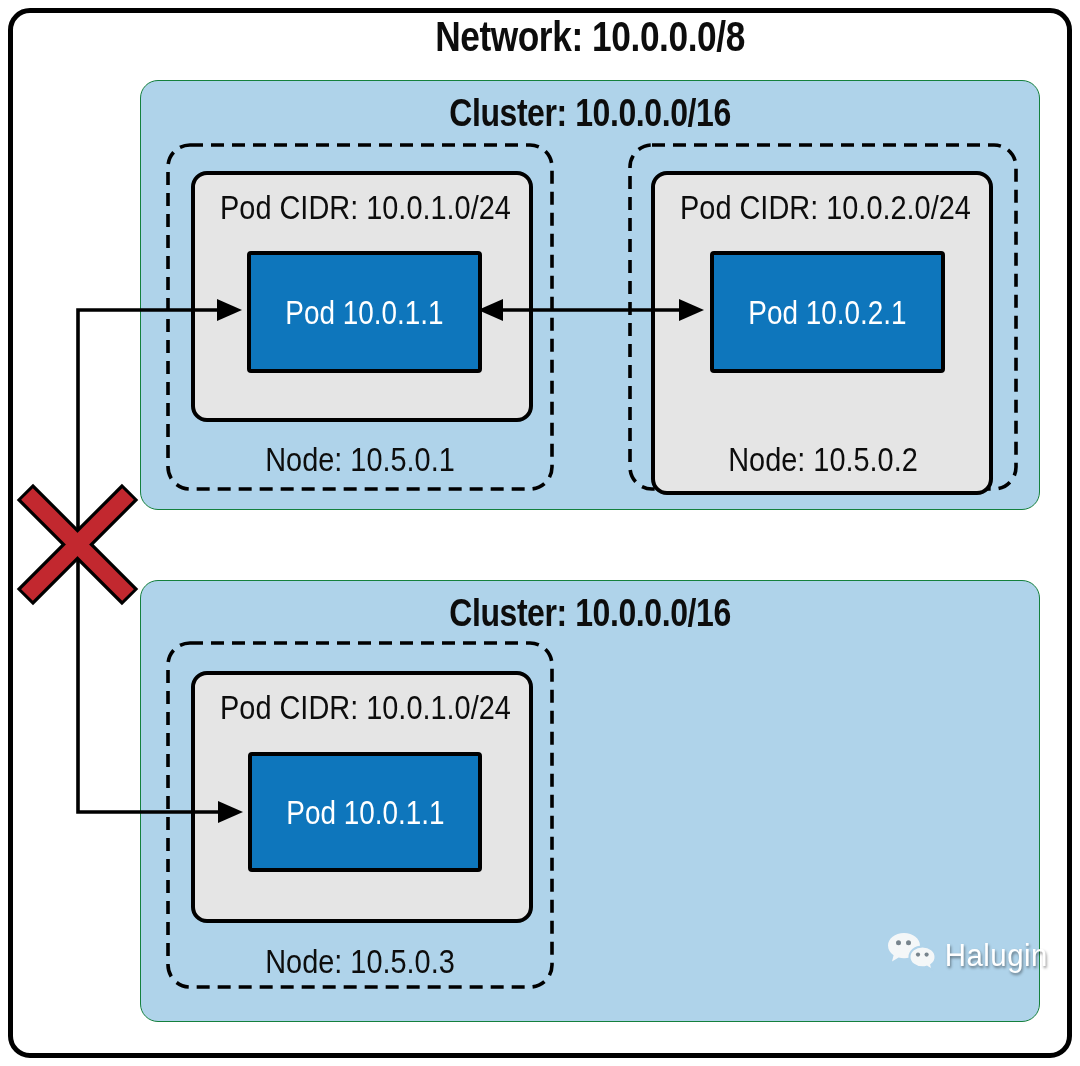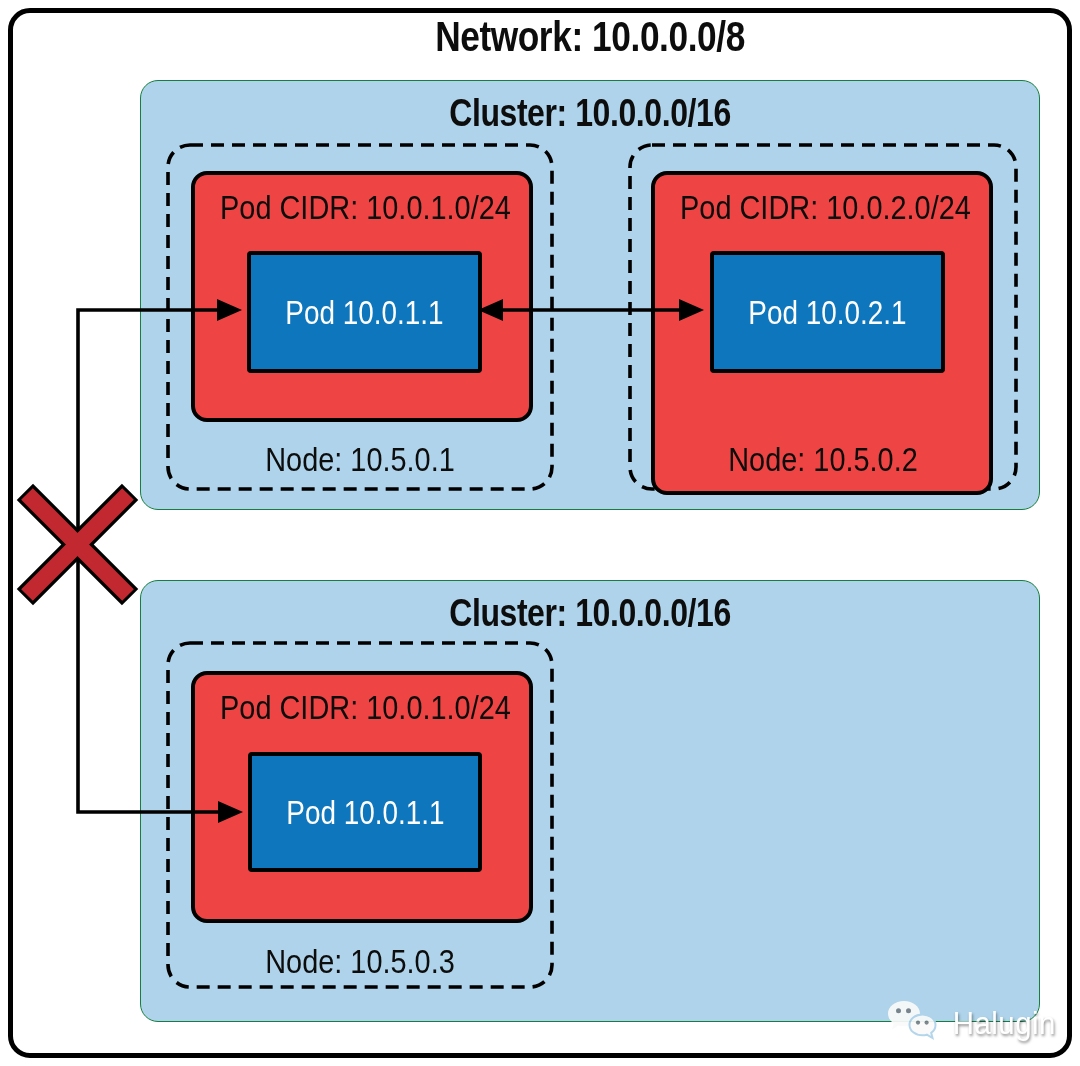--- a/index.html
+++ b/index.html
@@ -28,21 +28,21 @@
   .cluster-bottom{top:580px;height:442px;}
   .cluster-title{
     position:absolute;left:0;top:10px;width:100%;
     text-align:center;font-weight:700;font-size:39px;line-height:44px;
     transform:scaleX(0.82);letter-spacing:-0.5px;white-space:nowrap;
   }
   .node{position:absolute;box-sizing:border-box;}
   .dash-svg{position:absolute;left:0;top:0;overflow:visible;}
   .dash-svg rect{fill:none;stroke:#000;stroke-width:3.6;stroke-dasharray:13 8;}
   .cidr-box{
-    position:absolute;background:#ef4444;border:4px solid #000;border-radius:16px;box-sizing:border-box;
+    position:absolute;background:#e5e5e5;border:4px solid #000;border-radius:16px;box-sizing:border-box;
   }
   .cidr-label{
     position:absolute;left:0;top:12px;width:100%;
     text-align:center;font-size:34px;line-height:40px;
     transform:scaleX(0.85);white-space:nowrap;
   }
   .pod{
     position:absolute;background:#0E76BC;border:4px solid #000;border-radius:4px;box-sizing:border-box;
     display:flex;align-items:center;justify-content:center;
   }
@@ -53,22 +53,22 @@
   .node-label{
     position:absolute;left:0;width:100%;
     text-align:center;font-size:34px;line-height:40px;
     transform:scaleX(0.85);white-space:nowrap;
   }
   .overlay{
     position:absolute;left:0;top:0;width:1080px;height:1066px;
     z-index:20;pointer-events:none;
   }
   .watermark{
-    position:absolute;left:884px;top:996px;z-index:30;
-    display:flex;align-items:center;gap:8px;pointer-events:none;justify-content:flex-end;
+    position:absolute;left:884px;top:928px;z-index:30;
+    display:flex;align-items:center;gap:0;pointer-events:none;justify-content:flex-end;
   }
   .watermark .wm-text{
     color:#ffffff;font-size:31px;letter-spacing:0.5px;
     text-shadow:1px 2px 3px rgba(0,0,0,0.45);
     transform:scaleX(0.95);display:inline-block;white-space:nowrap;
   }
 </style>
 </head>
 <body>
 

